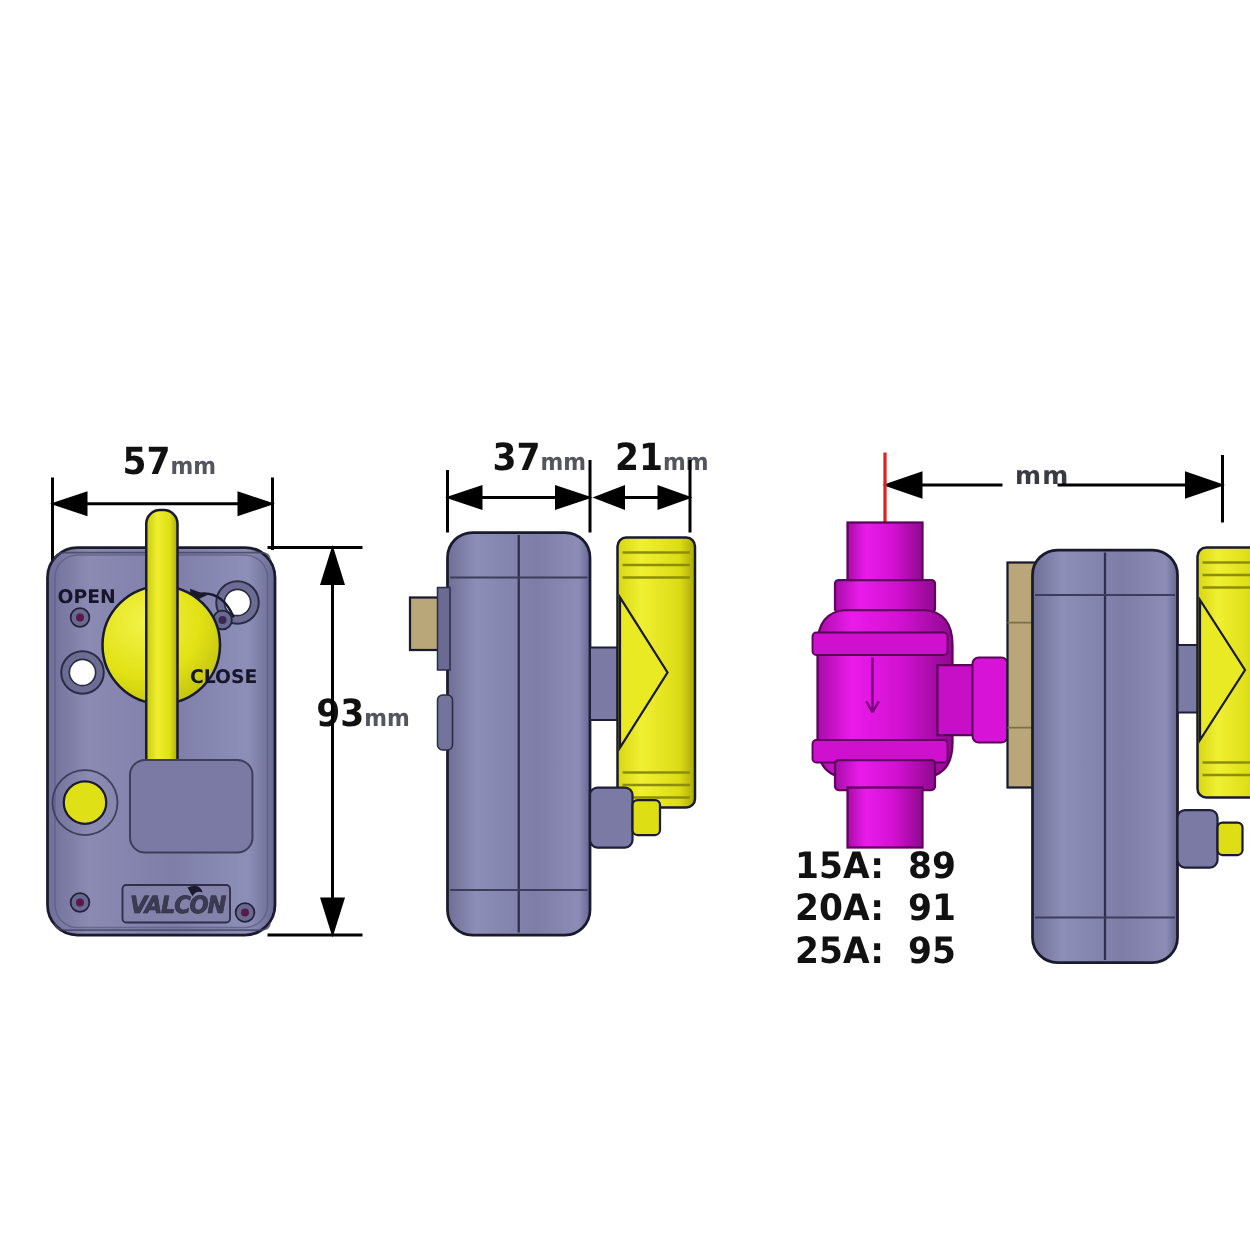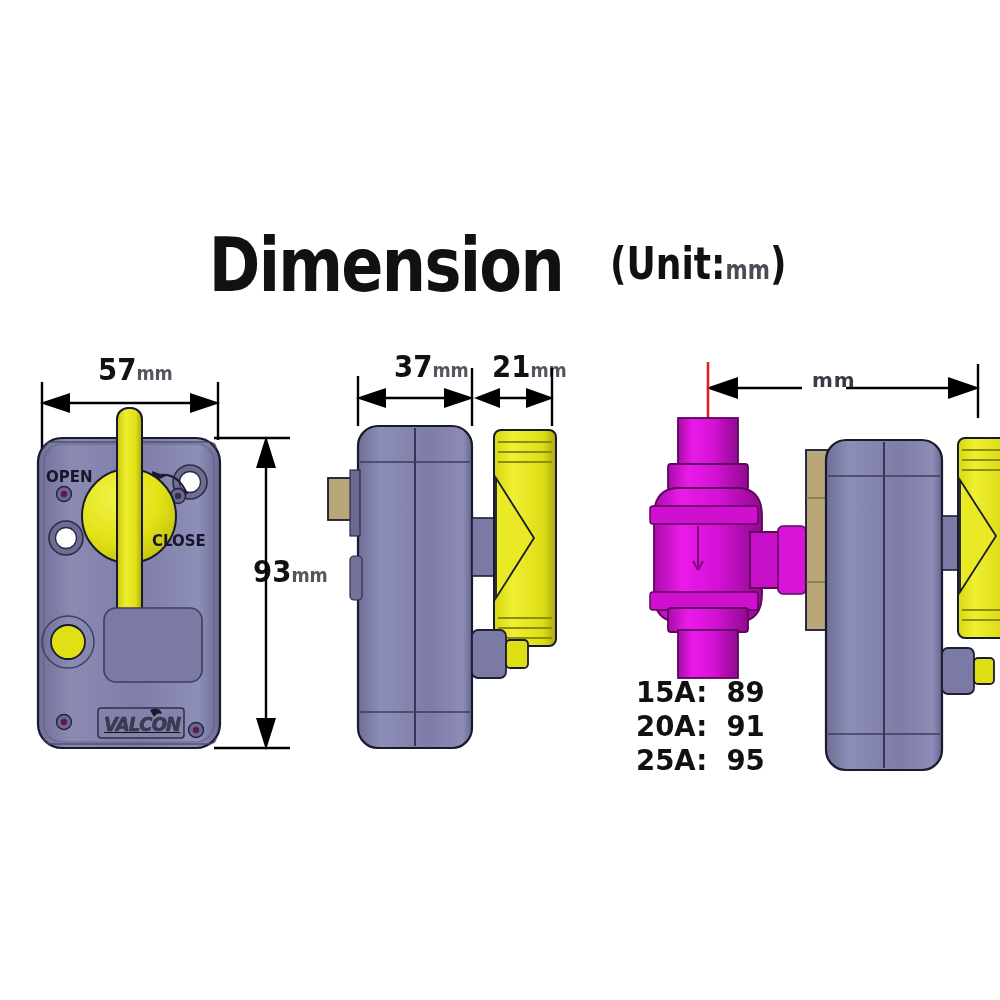--- a/index.html
+++ b/index.html
@@ -42,23 +42,20 @@
             font-weight:700;font-size:19px;color:#3b3b52;
             letter-spacing:-1px;transform:scaleX(.95);
             -webkit-text-stroke:0.5px #2b2b40;}
   svg{display:block;overflow:visible;}
 </style>
 </head>
 <body>
 
 <div class="stage">
 
-  <div id="title-row">
-    <span class="title-main">Dimension</span><span class="title-unit"><span>(Unit:</span><span class="unit-mm">mm</span><span>)</span></span>
-  </div>
 
   <div class="abs dimtxt" style="left:98px;top:355px;"><span>57</span><span class="mm">mm</span></div>
 
   <div class="abs dimtxt" style="left:253px;top:557px;"><span>93</span><span class="mm">mm</span></div>
 
   <svg class="abs" style="left:0;top:330px;" width="330" height="440" viewBox="0 0 330 440">
     <defs>
       <linearGradient id="bodyG" x1="0" y1="0" x2="1" y2="0">
         <stop offset="0" stop-color="#6f6f99"></stop>
         <stop offset="0.18" stop-color="#8a8ab3"></stop>
@@ -132,21 +129,21 @@
 
     <rect x="104" y="278" width="98" height="74" rx="12" ry="12" fill="#7a7aa4" stroke="#3e3e5c" stroke-width="1.6"></rect>
 
     <circle cx="68" cy="312" r="26" fill="none" stroke="#3e3e5c" stroke-width="1.4"></circle>
     <circle cx="68" cy="312" r="17" fill="#e0e016" stroke="#1a1a2e" stroke-width="1.8"></circle>
 
     <rect x="98" y="378" width="86" height="30" rx="3" ry="3" fill="#8282ab" stroke="#2f2f4a" stroke-width="1.5"></rect>
     <path d="M150,380 q10,-4 12,4 q-5,-2 -8,3 z" fill="#1a1a2e"></path>
   </svg>
 
-  <div class="logoplate" style="left:99px;top:709px;width:86px;height:30px;text-decoration:underline;">
+  <div class="logoplate" style="left:99px;top:709px;width:86px;height:30px;">
     <span class="logotext">VALCON</span>
   </div>
 
   <div class="abs dimtxt" style="left:394px;top:352px;"><span>37</span><span class="mm">mm</span></div>
 
   <div class="abs dimtxt" style="left:492px;top:352px;"><span>21</span><span class="mm">mm</span></div>
 
   <svg class="abs" style="left:320px;top:330px;" width="280" height="440" viewBox="0 0 280 440">
     <defs>
       <linearGradient id="sideBodyG" x1="0" y1="0" x2="1" y2="0">

